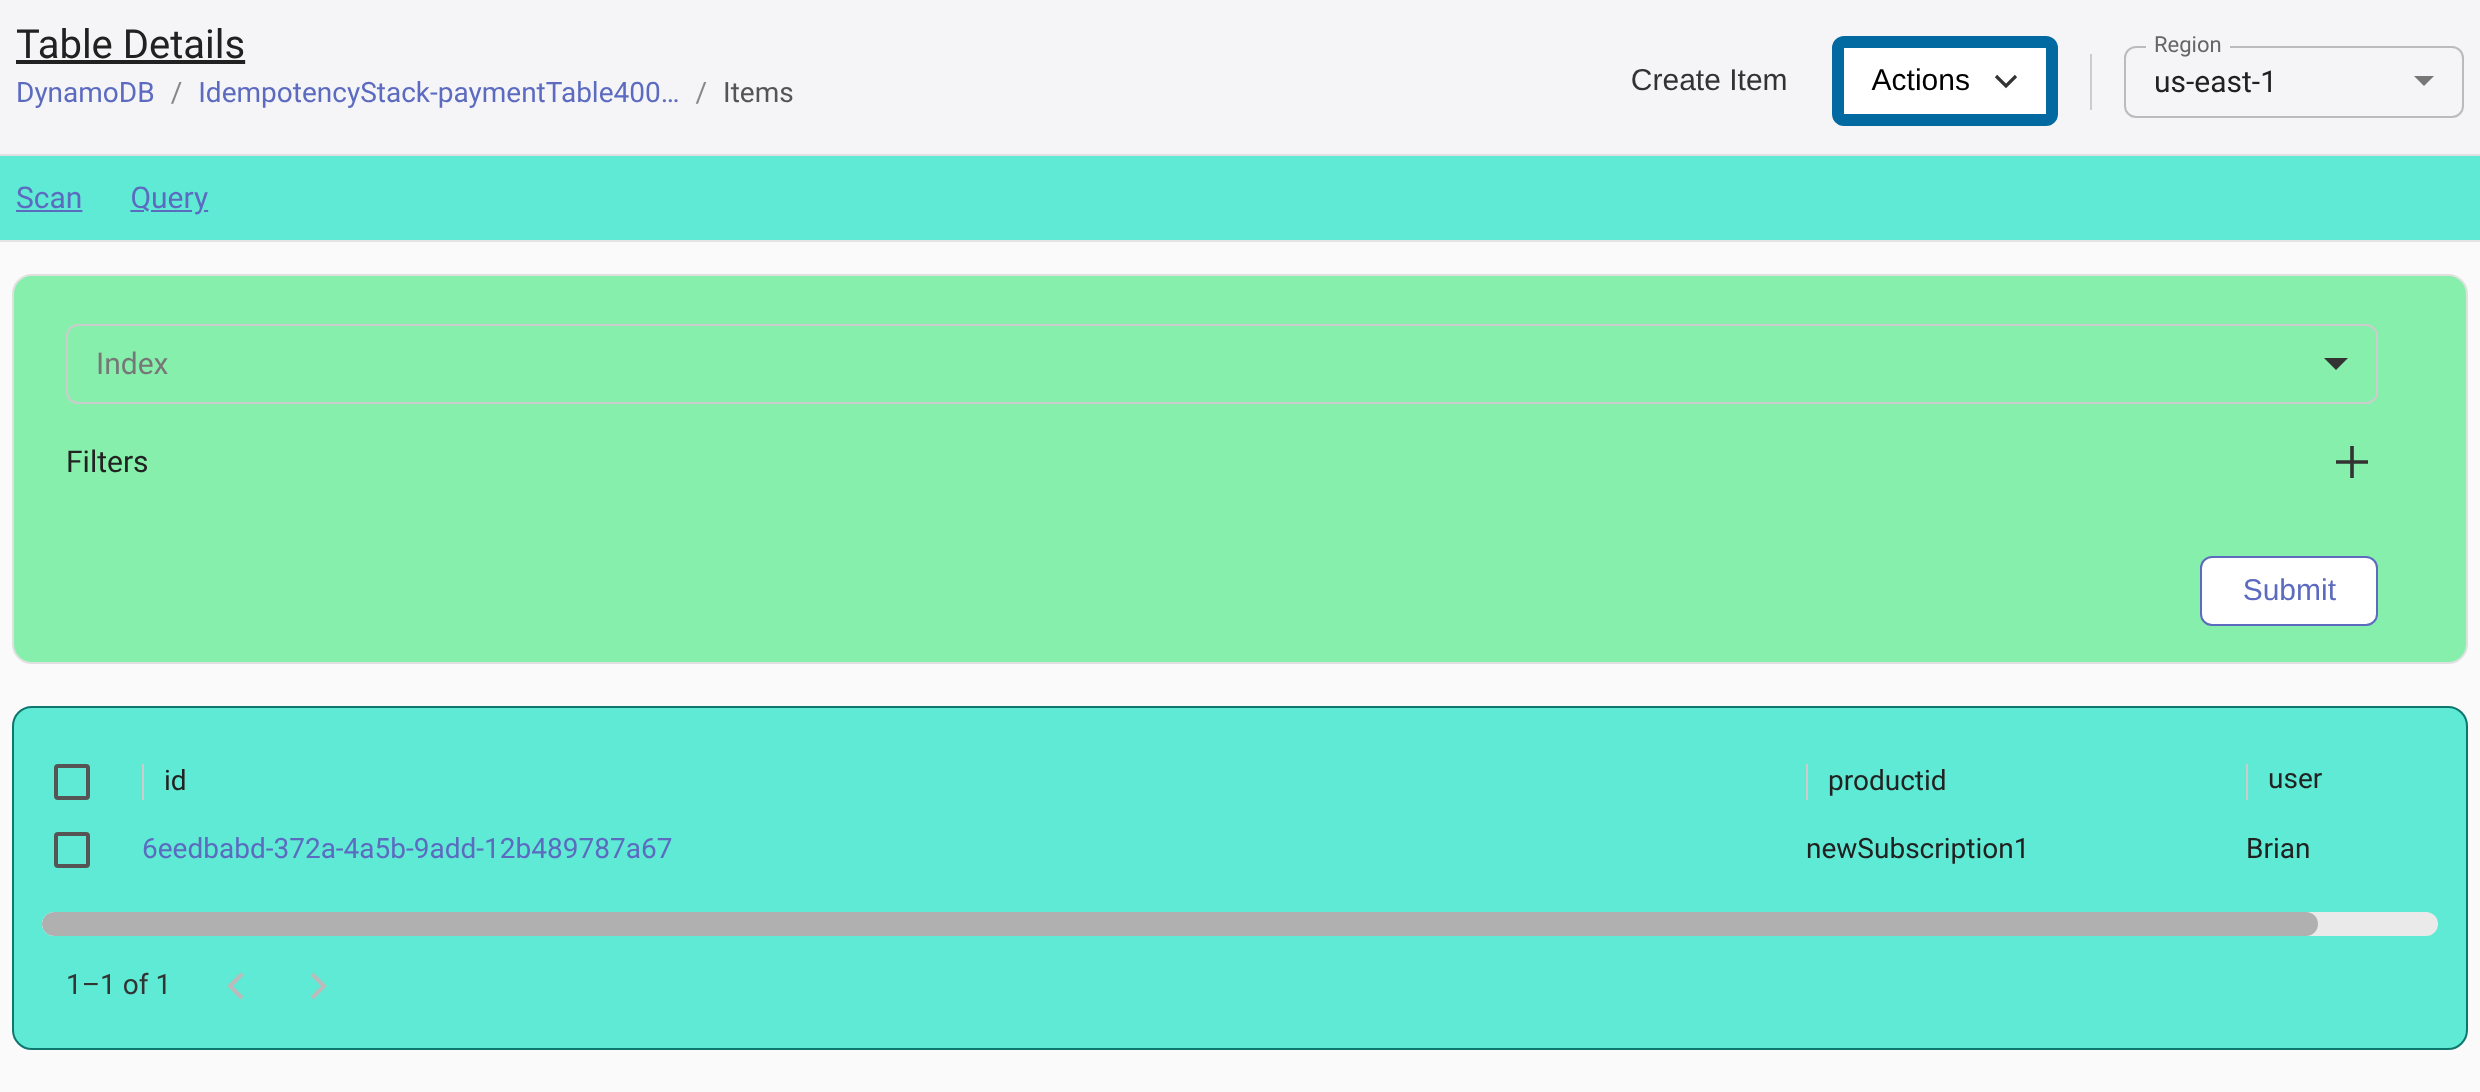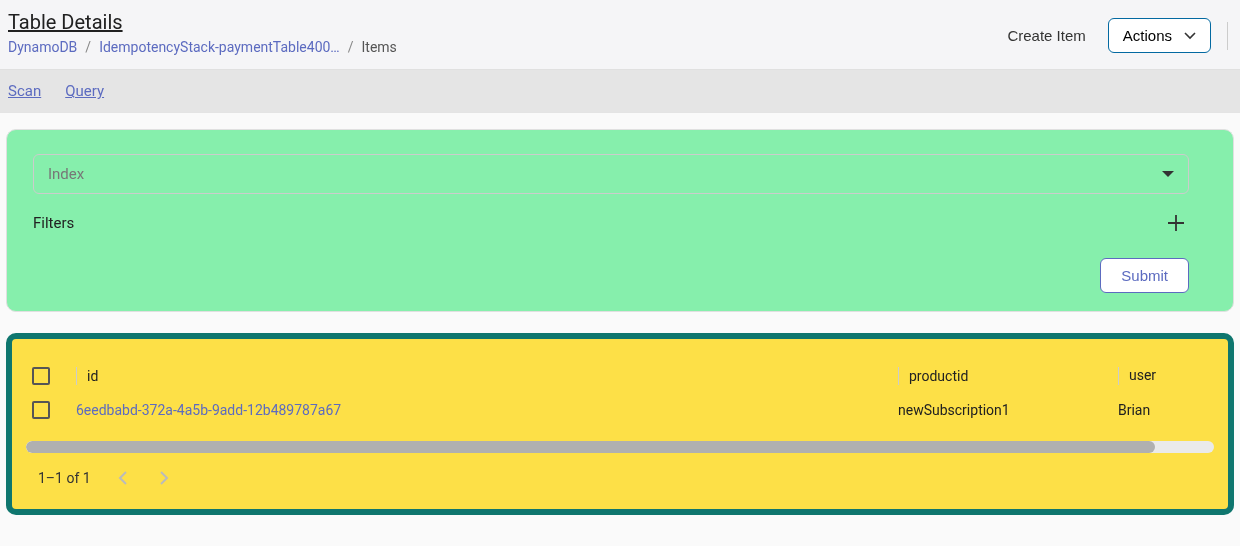--- a/index.html
+++ b/index.html
@@ -6,36 +6,36 @@
 body { font-family: -apple-system, BlinkMacSystemFont, "Segoe UI", Roboto, Arial, sans-serif; background: #fafafa; color: #212121; width: 1240px; }
 .header { background: #f5f5f7; padding: 10px 8px 14px 8px; border-bottom: 1px solid #e0e0e0; display: flex; justify-content: space-between; align-items: flex-start; }
 .header-left { display: flex; flex-direction: column; }
 .title { font-size: 20px; font-weight: 400; margin-bottom: 5px; text-decoration: underline; }
 .breadcrumb { font-size: 14px; display: flex; align-items: center; gap: 8px; }
 .breadcrumb a { color: #5c6bc0; text-decoration: none; }
 .breadcrumb .sep { color: #888; }
 .breadcrumb .current { color: #555; }
 .header-right { display: flex; align-items: center; gap: 12px; margin-top: 8px; }
 .btn-text { background: none; border: none; font-size: 15px; color: #333; cursor: pointer; padding: 8px 10px; }
-.btn-outlined { background: #fff; border: 1px solid #0369a1; border-radius: 6px; padding: 8px 14px; font-size: 15px; display: flex; align-items: center; gap: 12px; cursor: pointer; }
+.btn-outlined { background: #fff; border: 6px solid #0369a1; border-radius: 6px; padding: 8px 14px; font-size: 15px; display: flex; align-items: center; gap: 12px; cursor: pointer; }
 .vdiv { width: 1px; height: 28px; background: #ccc; margin: 0 4px; }
 .fieldset-select, .fieldset-input { position: relative; border: 1px solid #bbb; border-radius: 6px; padding: 8px 14px; display: flex; align-items: center; min-width: 170px; }
 .fieldset-label { position: absolute; top: -8px; left: 10px; background: #f5f5f7; padding: 0 4px; font-size: 11px; color: #666; }
 .fieldset-select .value { flex: 1; font-size: 15px; }
 .fieldset-input input { border: none; outline: none; font-size: 15px; width: 140px; background: transparent; }
-.tabs { background: #e5e5e5; border-bottom: 1px solid #e4e4e4; padding: 12px 8px; display: flex; gap: 24px; }
+.tabs { background: #5eead4; border-bottom: 1px solid #e4e4e4; padding: 12px 8px; display: flex; gap: 24px; }
 .tab { color: #5c6bc0; text-decoration: underline; font-size: 15px; cursor: pointer; }
 .panel { border: 1px solid #e0e0e0; border-radius: 10px; margin: 16px 6px; padding: 24px 44px 18px 26px; background: #86efac; }
 .index-select { border: 1px solid #ccc; border-radius: 6px; padding: 10px 14px; display: flex; justify-content: space-between; align-items: center; color: #777; font-size: 15px; cursor: pointer; }
 .filters-row { display: flex; justify-content: space-between; align-items: center; margin-top: 16px; }
 .filters-label { font-size: 15px; color: #222; }
 .plus-btn { background: none; border: none; cursor: pointer; padding: 4px; }
 .submit-row { display: flex; justify-content: flex-end; margin-top: 22px; }
-.btn-submit { border: 1px solid #5c6bc0; color: #5c6bc0; background: #fff; border-radius: 6px; padding: 8px 20px; font-size: 15px; cursor: pointer; }
-.table-panel { border: 6px solid #0f766e; border-radius: 10px; margin: 21px 6px 10px 6px; padding: 20px 10px 14px 10px; background: #fde047; }
+.btn-submit { border: 1px solid #5c6bc0; color: #5c6bc0; background: #fff; border-radius: 6px; padding: 8px 20px; font-size: 15px; cursor: pointer; margin-top: 12px; }
+.table-panel { border: 1px solid #0f766e; border-radius: 10px; margin: 21px 6px 10px 6px; padding: 20px 10px 14px 10px; background: #5eead4; }
 .table-head, .table-row { display: flex; align-items: center; padding: 8px 10px; font-size: 14px; }
 .table-head { color: #222; }
 .col-check { width: 44px; display: flex; align-items: center; }
 .colsep { width: 1px; height: 18px; background: #ccc; margin-right: 10px; }
 .col-id { flex: 1; display: flex; align-items: center; }
 .col-pid { width: 220px; display: flex; align-items: center; }
 .col-user { width: 90px; display: flex; align-items: flex-start; }
 .checkbox { width: 18px; height: 18px; border: 2px solid #555; border-radius: 2px; cursor: pointer; }
 .link { color: #5c6bc0; cursor: pointer; text-align: center; }
 .scrollbar { height: 12px; background: #eaeaea; border-radius: 6px; margin: 14px 4px 8px 4px; overflow: hidden; }
@@ -62,20 +62,29 @@
     <button class="btn-text">Create Item</button>
     <button class="btn-outlined">
       <span>Actions</span>
       <span>
         <svg width="12" height="8" viewBox="0 0 12 8">
             <path d="M1 1l5 5 5-5" stroke="#333" stroke-width="1.6" fill="none"></path>
           </svg>
       </span>
     </button>
     <div class="vdiv"></div>
+    <div class="fieldset-select">
+      <span class="fieldset-label">Region</span>
+      <span class="value">us-east-1</span>
+      <span>
+        <svg width="10" height="6" viewBox="0 0 10 6">
+            <path d="M0 0l5 5 5-5" fill="#777"></path>
+          </svg>
+      </span>
+    </div>
   </div>
 </div>
 
 <div class="tabs">
   <span class="tab">Scan</span>
   <span class="tab">Query</span>
 </div>
 
 <div class="panel">
   <div class="index-select">

